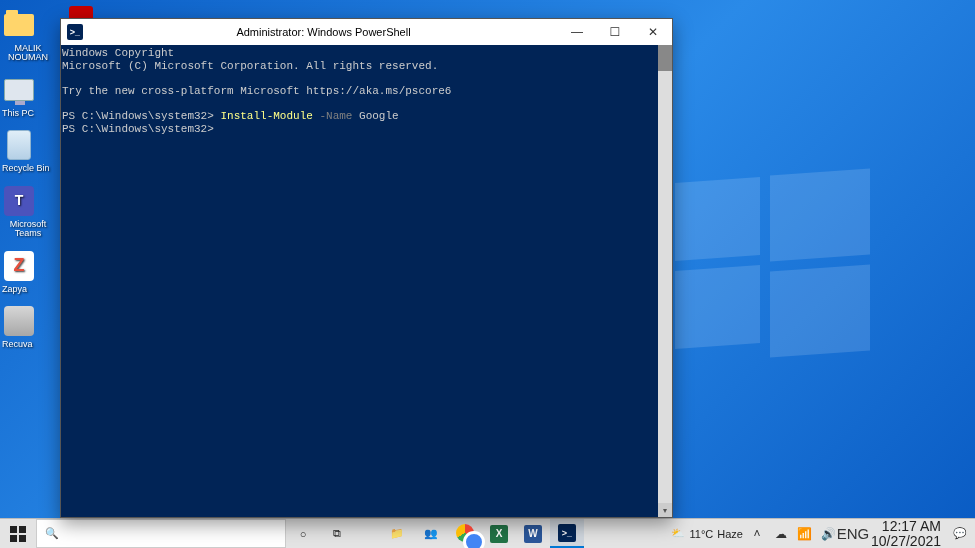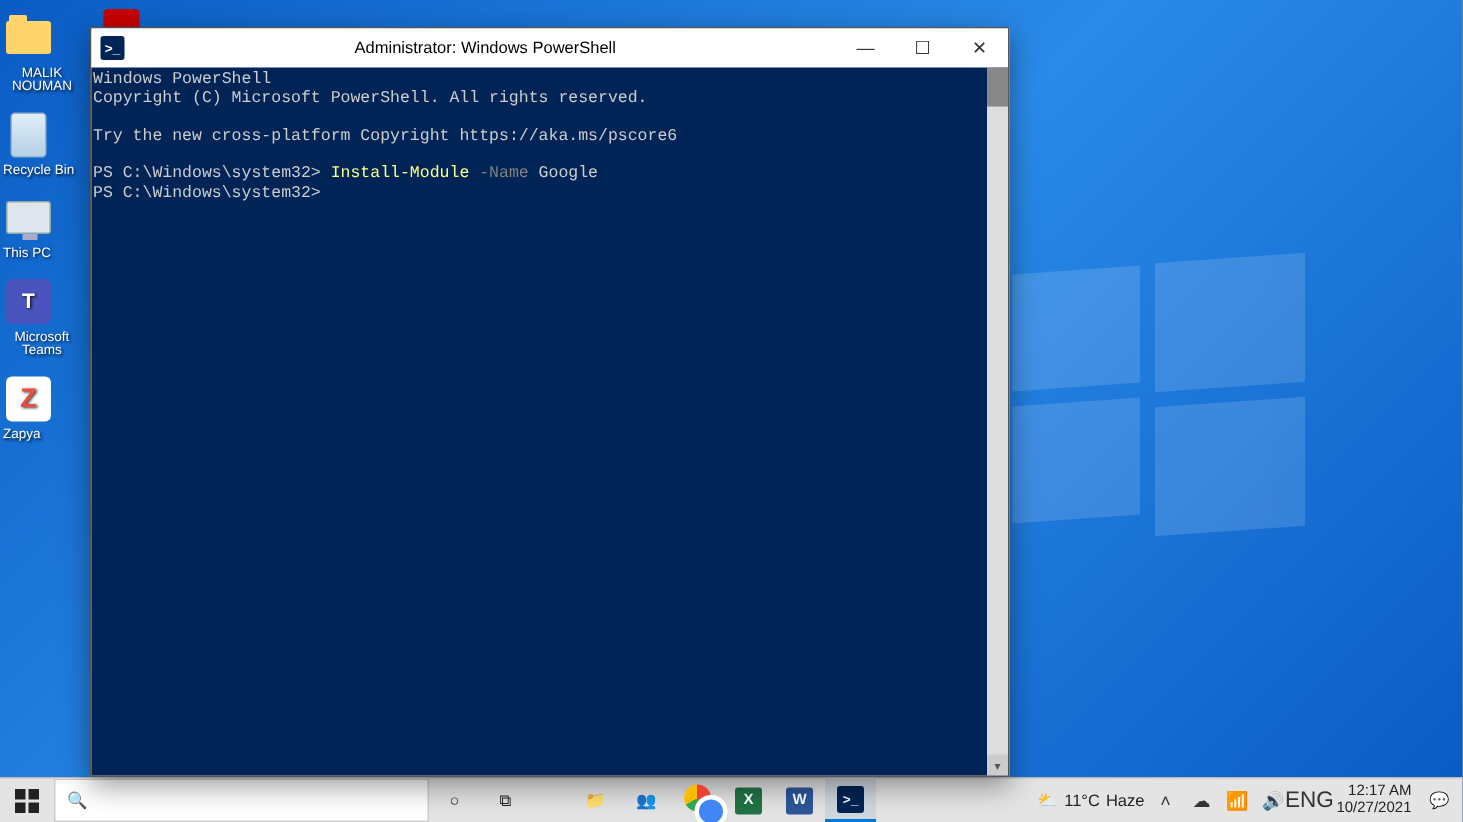--- a/index.html
+++ b/index.html
@@ -150,21 +150,21 @@
   .tbtn.active { background: #cfd6de; border-bottom: 2px solid #0078d4; }
   .tray {
     margin-left: auto;
     display: flex;
     align-items: center;
     gap: 4px;
     padding-right: 4px;
   }
   .tray .weather { display: flex; align-items: center; gap: 4px; font-size: 11px; }
   .tray .ticon { width: 20px; display:flex; align-items:center; justify-content:center; font-size:12px; color:#333; }
-  .tray .clock { line-height: 1.05; font-size: 10px; text-align: right; padding: 0 4px; }
+  .tray .clock { line-height: 1.05; font-size: 14px; text-align: right; padding: 0 4px; }
   .tray .notif { width: 22px; display:flex;align-items:center;justify-content:center;color:#333;}
 
   
   .folder-icon{width:30px;height:22px;background:#ffd56b;border-radius:2px;position:relative;}
   .folder-icon:before{content:"";position:absolute;top:-4px;left:2px;width:12px;height:6px;background:#ffd56b;border-radius:1px;}
   .bin-icon{width:24px;height:30px;background:linear-gradient(#e0eef8,#b5d0e6);border-radius:3px;position:relative;border:1px solid #8fb4d0;}
   .pc-icon{width:30px;height:22px;background:#dfe6ee;border:1px solid #8aa;position:relative;border-radius:2px;}
   .pc-icon:after{content:"";position:absolute;bottom:-5px;left:10px;width:10px;height:4px;background:#aac;}
   .teams-icon{width:30px;height:30px;background:#4b53bc;border-radius:4px;color:#fff;display:flex;align-items:center;justify-content:center;font-weight:bold;font-size:14px;}
   .zapya-icon{width:30px;height:30px;background:#fff;border-radius:4px;color:#e94f3c;display:flex;align-items:center;justify-content:center;font-weight:bold;font-size:18px;}
@@ -191,57 +191,63 @@
         </div>
       <span>MALIK NOUMAN</span>
     </div>
     <div style="position:absolute; left:64px; top:0;" class="d-icon">
       <div class="ibox">
           <div class="nord-icon"></div>
         </div>
     </div>
     <div class="d-icon">
       <div class="ibox">
+          <div class="pc-icon"></div>
+        </div>
+      <span>This PC</span>
+    </div>
+    <div class="d-icon">
+      <div class="ibox">
           <div class="bin-icon"></div>
         </div>
       <span>Recycle Bin</span>
     </div>
     <div class="d-icon">
       <div class="ibox">
-          <div class="pc-icon"></div>
-        </div>
-      <span>This PC</span>
-    </div>
-    <div class="d-icon">
-      <div class="ibox">
           <div class="teams-icon">T</div>
         </div>
       <span>Microsoft Teams</span>
     </div>
     <div class="d-icon">
       <div class="ibox">
           <div class="zapya-icon">Z</div>
         </div>
       <span>Zapya</span>
+    </div>
+    <div class="d-icon">
+      <div class="ibox">
+          <div class="recuva-icon"></div>
+        </div>
+      <span>Recuva</span>
     </div>
   </div>
 
   <div class="ps-window">
     <div class="titlebar">
       <div class="ps-icon">&gt;_</div>
       <div class="title">Administrator: Windows PowerShell</div>
       <div class="wbtn">—</div>
       <div class="wbtn">☐</div>
       <div class="wbtn close">✕</div>
     </div>
     <div class="ps-body">
-      <div class="ps-content"><span>Windows PowerShell</span>
-<span>Copyright (C) Microsoft PowerShell. All rights reserved.</span>
-
-<span><span>Try the new cross-platform Copyright </span><span class="link">https://aka.ms/pscore6</span></span>
+      <div class="ps-content"><span>Windows Copyright</span>
+<span>Microsoft (C) Microsoft Corporation. All rights reserved.</span>
+
+<span><span>Try the new cross-platform Microsoft </span><span class="link">https://aka.ms/pscore6</span></span>
 
 <span><span>PS C:\Windows\system32&gt; </span><span class="cmd-yellow">Install-Module</span><span class="cmd-gray"> -Name</span><span> Google</span></span>
 <span>PS C:\Windows\system32&gt; </span></div>
       <div class="ps-scroll">
         <div class="thumb"></div>
         <div class="dn">▾</div>
       </div>
     </div>
   </div>
 </div>

